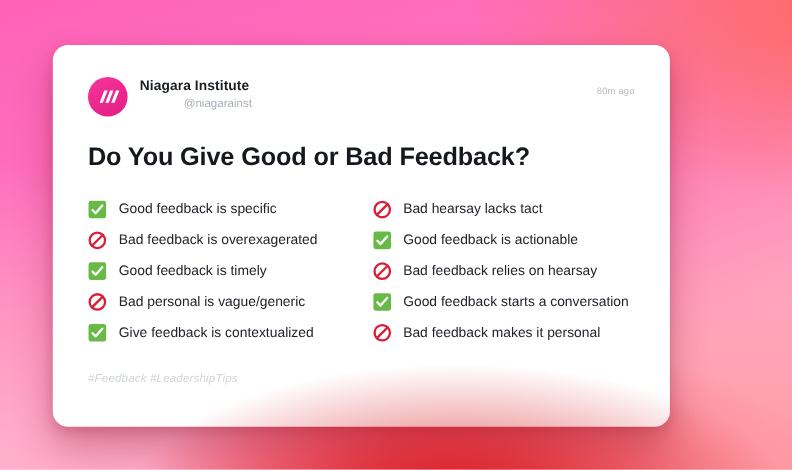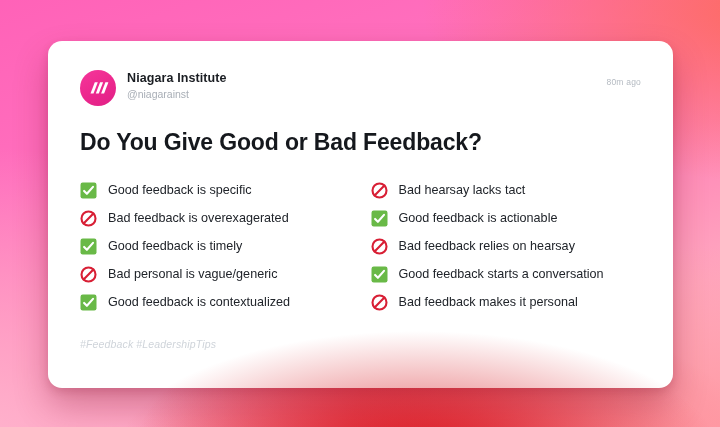--- a/index.html
+++ b/index.html
@@ -34,21 +34,21 @@
     height: 120px;
     background: radial-gradient(60% 150% at 58% 125%, rgba(214,20,28,0.75) 0%, rgba(214,20,28,0) 70%);
     pointer-events: none;
   }
 
   
   #card {
     position: absolute;
     left: 48px;
     top: 41px;
-    width: 625px;
+    width: 561px;
     height: 347px;
     background: #ffffff;
     border-radius: 14px;
     box-shadow: 0 18px 34px rgba(120, 8, 30, 0.30), 0 4px 10px rgba(120,8,30,0.16);
     box-sizing: border-box;
     padding: 29px 32px 16px 32px;
   }
 
   
   .head {
@@ -76,20 +76,21 @@
     font-weight: bold;
     color: #1a1d22;
     letter-spacing: 0.1px;
     line-height: 15px;
   }
   .acct-handle {
     font-size: 10.5px;
     color: #a8aeb6;
     line-height: 14px;
     margin-top: 1px;
+    margin-left: 40px;
   }
   .timestamp {
     position: absolute;
     right: 0;
     top: 7px;
     font-size: 8.5px;
     color: #b4bac1;
     letter-spacing: 0.2px;
   }
 
@@ -212,21 +213,21 @@
             </span>
             <span class="txt">Bad personal is vague/generic</span>
           </div>
           <div class="row">
             <span class="icon">
               <svg width="17" height="17" viewBox="0 0 17 17">
                 <rect x="0.5" y="0.5" width="16" height="16" rx="2.2" ry="2.2" fill="#69b947"></rect>
                 <path d="M4.1 8.9 L6.9 11.8 L13.0 4.9" fill="none" stroke="#ffffff" stroke-width="2.1" stroke-linecap="round" stroke-linejoin="round"></path>
               </svg>
             </span>
-            <span class="txt">Good feedback is contextualized</span>
+            <span class="txt">Give feedback is contextualized</span>
           </div>
         </div>
       <div class="col right" id="col-right">
           <div class="row">
             <span class="icon">
               <svg width="17" height="17" viewBox="0 0 17 17">
                 <circle cx="8.5" cy="8.5" r="7.0" fill="none" stroke="#d81f35" stroke-width="2.1"></circle>
                 <line x1="3.6" y1="13.4" x2="13.4" y2="3.6" stroke="#d81f35" stroke-width="2.1" stroke-linecap="round"></line>
               </svg>
             </span>

